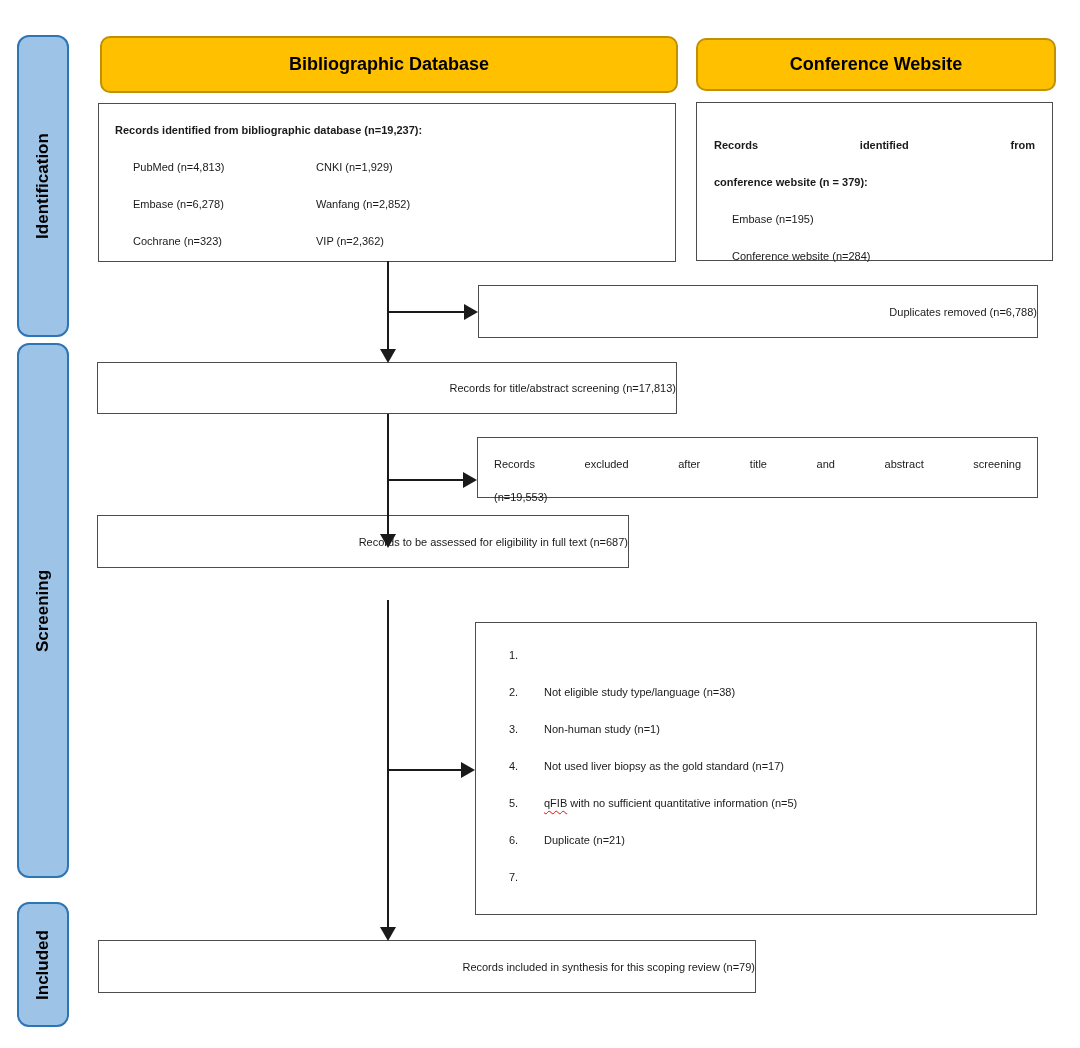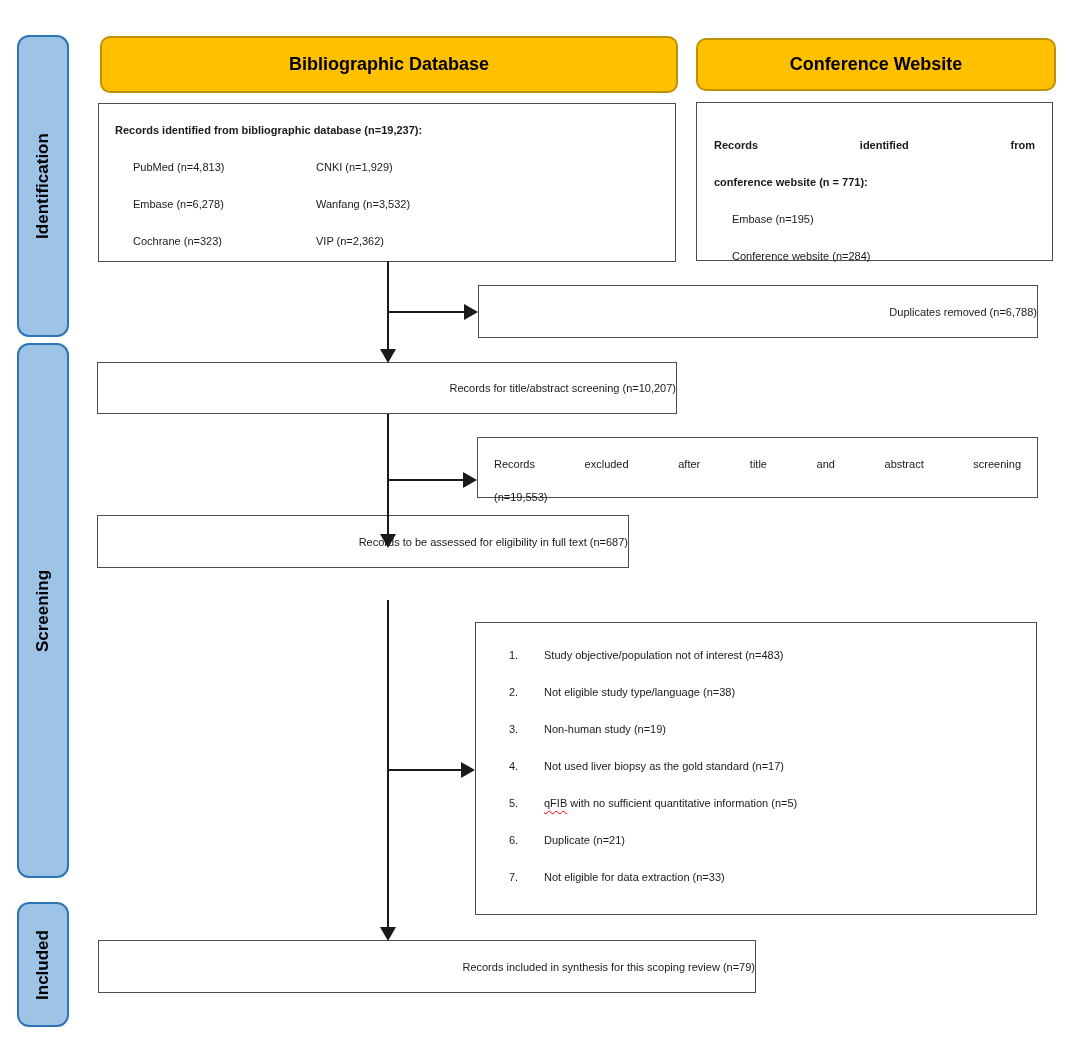--- a/index.html
+++ b/index.html
@@ -101,80 +101,78 @@
   </div>
 
   <div class="box" id="box-biblio">
     <div class="b-title">Records identified from bibliographic database (n=19,237):</div>
     <div class="db-row">
       <span class="db-col1">PubMed (n=4,813)</span>
       <span>CNKI (n=1,929)</span>
     </div>
     <div class="db-row">
       <span class="db-col1">Embase (n=6,278)</span>
-      <span>Wanfang (n=3,532)</span>
+      <span>Wanfang (n=2,852)</span>
     </div>
     <div class="db-row">
       <span class="db-col1">Cochrane (n=323)</span>
       <span>VIP (n=2,362)</span>
     </div>
   </div>
 
   <div class="box" id="box-conf">
     <div class="b-title stretch">Records identified from</div>
-    <div class="b-title">conference website (n = 771):</div>
+    <div class="b-title">conference website (n = 379):</div>
     <div class="db-row">Embase (n=195)</div>
     <div class="db-row">Conference website (n=284)</div>
   </div>
 
   <div class="box single" id="box-dup">
     <span>Duplicates removed (n=6,788)</span>
   </div>
 
   <div class="box single" id="box-ta">
-    <span>Records for title/abstract screening (n=10,207)</span>
+    <span>Records for title/abstract screening (n=17,813)</span>
   </div>
 
   <div class="box" id="box-exta">
     <div class="stretch">Records excluded after title and abstract screening</div>
     <div>(n=19,553)</div>
   </div>
 
   <div class="box single" id="box-elig">
     <span>Records to be assessed for eligibility in full text (n=687)</span>
   </div>
 
   <div class="box" id="box-exft">
     <div class="x-item">
       <span class="x-num">1.</span>
-      <span><span>Study objective/population not of interest (n=483)</span></span>
     </div>
     <div class="x-item">
       <span class="x-num">2.</span>
       <span><span>Not eligible study type/language (n=38)</span></span>
     </div>
     <div class="x-item">
       <span class="x-num">3.</span>
-      <span><span>Non-human study (n=19)</span></span>
+      <span><span>Non-human study (n=1)</span></span>
     </div>
     <div class="x-item">
       <span class="x-num">4.</span>
       <span><span>Not used liver biopsy as the gold standard (n=17)</span></span>
     </div>
     <div class="x-item">
       <span class="x-num">5.</span>
       <span><span class="squiggle">qFIB</span><span> with no sufficient quantitative information (n=5)</span></span>
     </div>
     <div class="x-item">
       <span class="x-num">6.</span>
       <span><span>Duplicate (n=21)</span></span>
     </div>
     <div class="x-item">
       <span class="x-num">7.</span>
-      <span><span>Not eligible for data extraction (n=33)</span></span>
     </div>
   </div>
 
   <div class="box single" id="box-inc">
     <span>Records included in synthesis for this scoping review (n=79)</span>
   </div>
 
   <div class="vline" id="v1"></div>
   <div class="arrow-down" id="a1"></div>
   <div class="hline" id="h1"></div>

